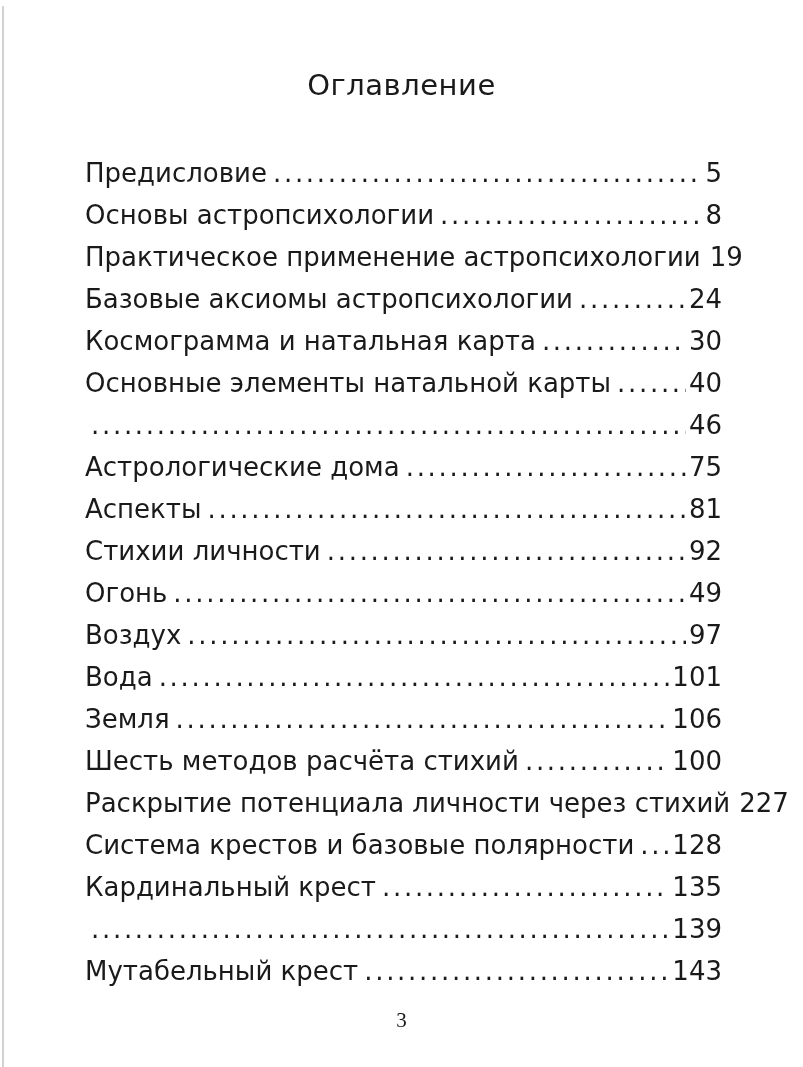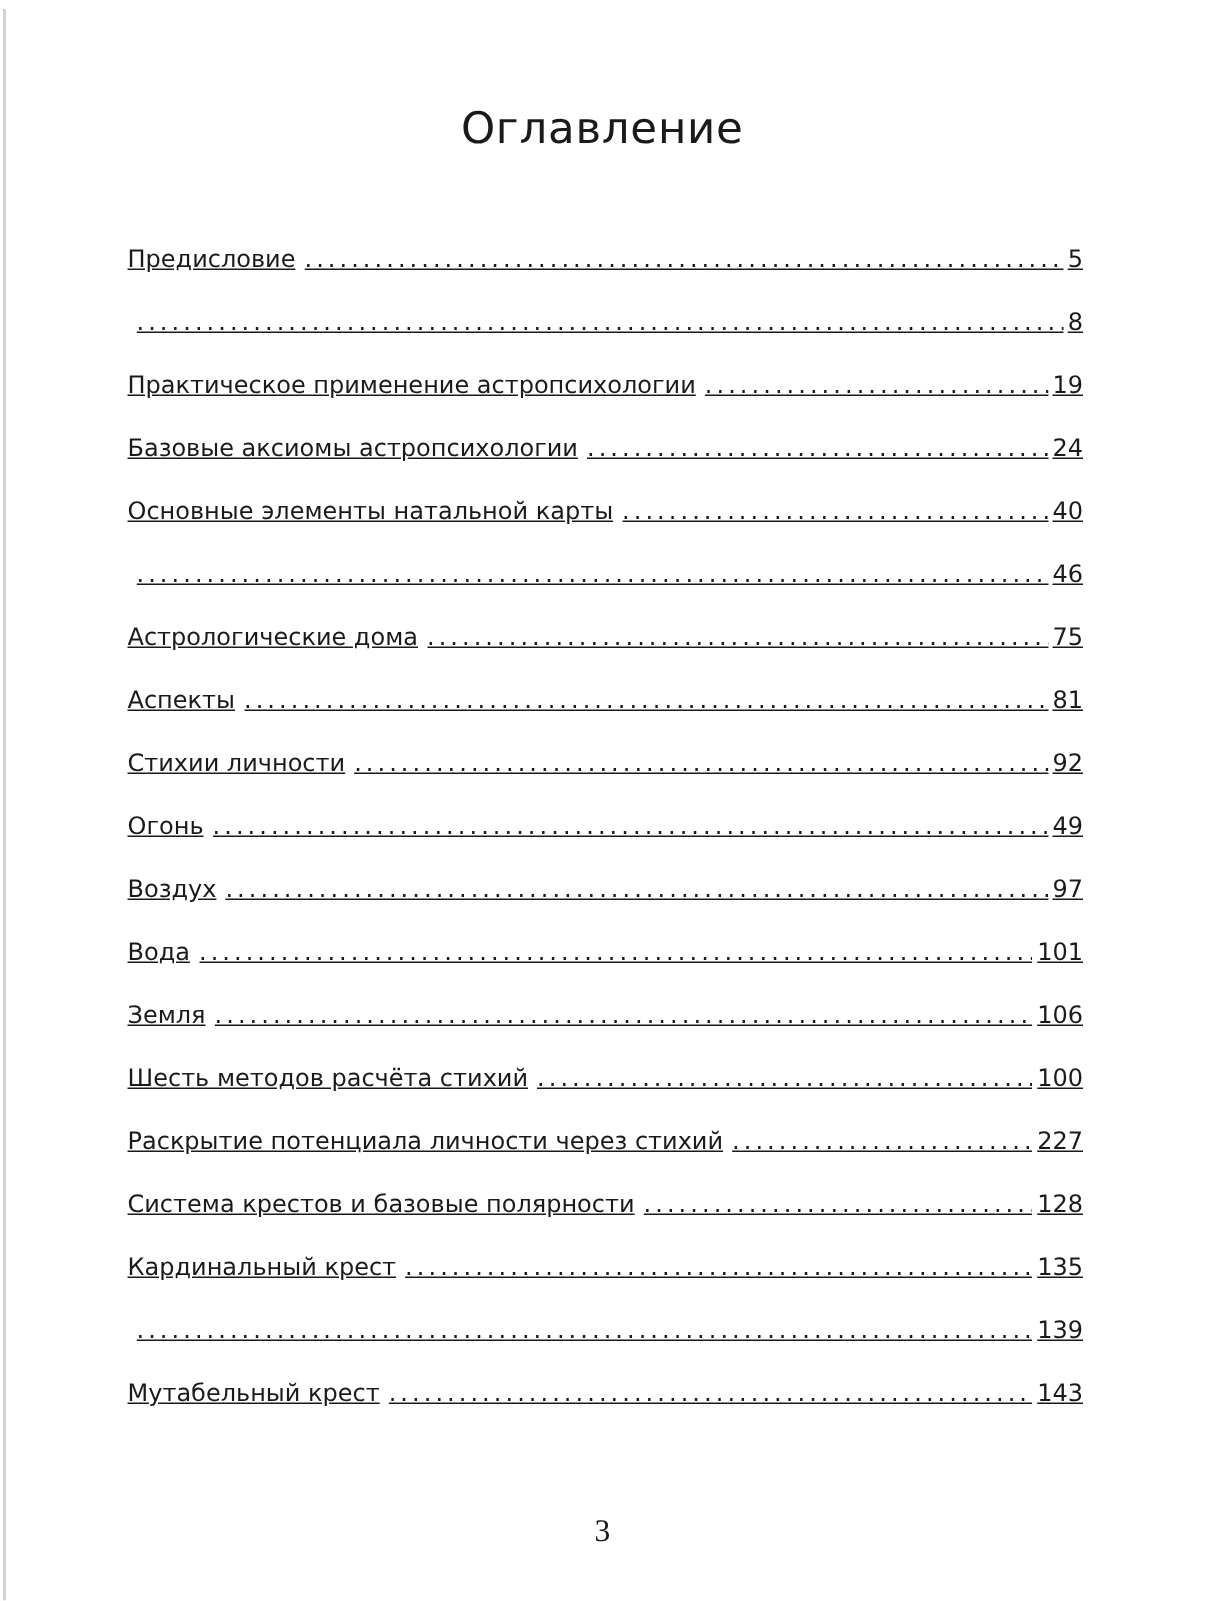--- a/index.html
+++ b/index.html
@@ -46,23 +46,22 @@
     position: absolute;
     top: 152px;
     left: 85px;
     right: 81px;
   }
   .toc-row {
     display: flex;
     align-items: center;
     height: 42px;
     line-height: 42px;
-    font-size: 16px;
+    font-size: 26px;
     cursor: default;
-    text-decoration: underline;
   }
   .toc-label {
     white-space: nowrap;
     flex: 0 0 auto;
   }
   .toc-leader {
     flex: 1 1 auto;
     min-width: 0;
     overflow: hidden;
     white-space: nowrap;
@@ -96,36 +95,42 @@
   <div class="edge-line"></div>
   <h1 class="title">Оглавление</h1>
   <nav class="toc" id="toc-list">
   <div class="toc-row">
     <span class="toc-label">Предисловие</span>
     <span class="toc-leader"></span>
     <span class="toc-page">5</span>
   </div>
 
   <div class="toc-row">
+    <span class="toc-label">Основы астропсихологии</span>
     <span class="toc-leader"></span>
     <span class="toc-page">8</span>
   </div>
 
   <div class="toc-row">
     <span class="toc-label">Практическое применение астропсихологии</span>
     <span class="toc-leader"></span>
     <span class="toc-page">19</span>
   </div>
 
   <div class="toc-row">
     <span class="toc-label">Базовые аксиомы астропсихологии</span>
     <span class="toc-leader"></span>
     <span class="toc-page">24</span>
   </div>
 
+  <div class="toc-row">
+    <span class="toc-label">Космограмма и натальная карта</span>
+    <span class="toc-leader"></span>
+    <span class="toc-page">30</span>
+  </div>
 
   <div class="toc-row">
     <span class="toc-label">Основные элементы натальной карты</span>
     <span class="toc-leader"></span>
     <span class="toc-page">40</span>
   </div>
 
   <div class="toc-row">
     <span class="toc-leader"></span>
     <span class="toc-page">46</span>

